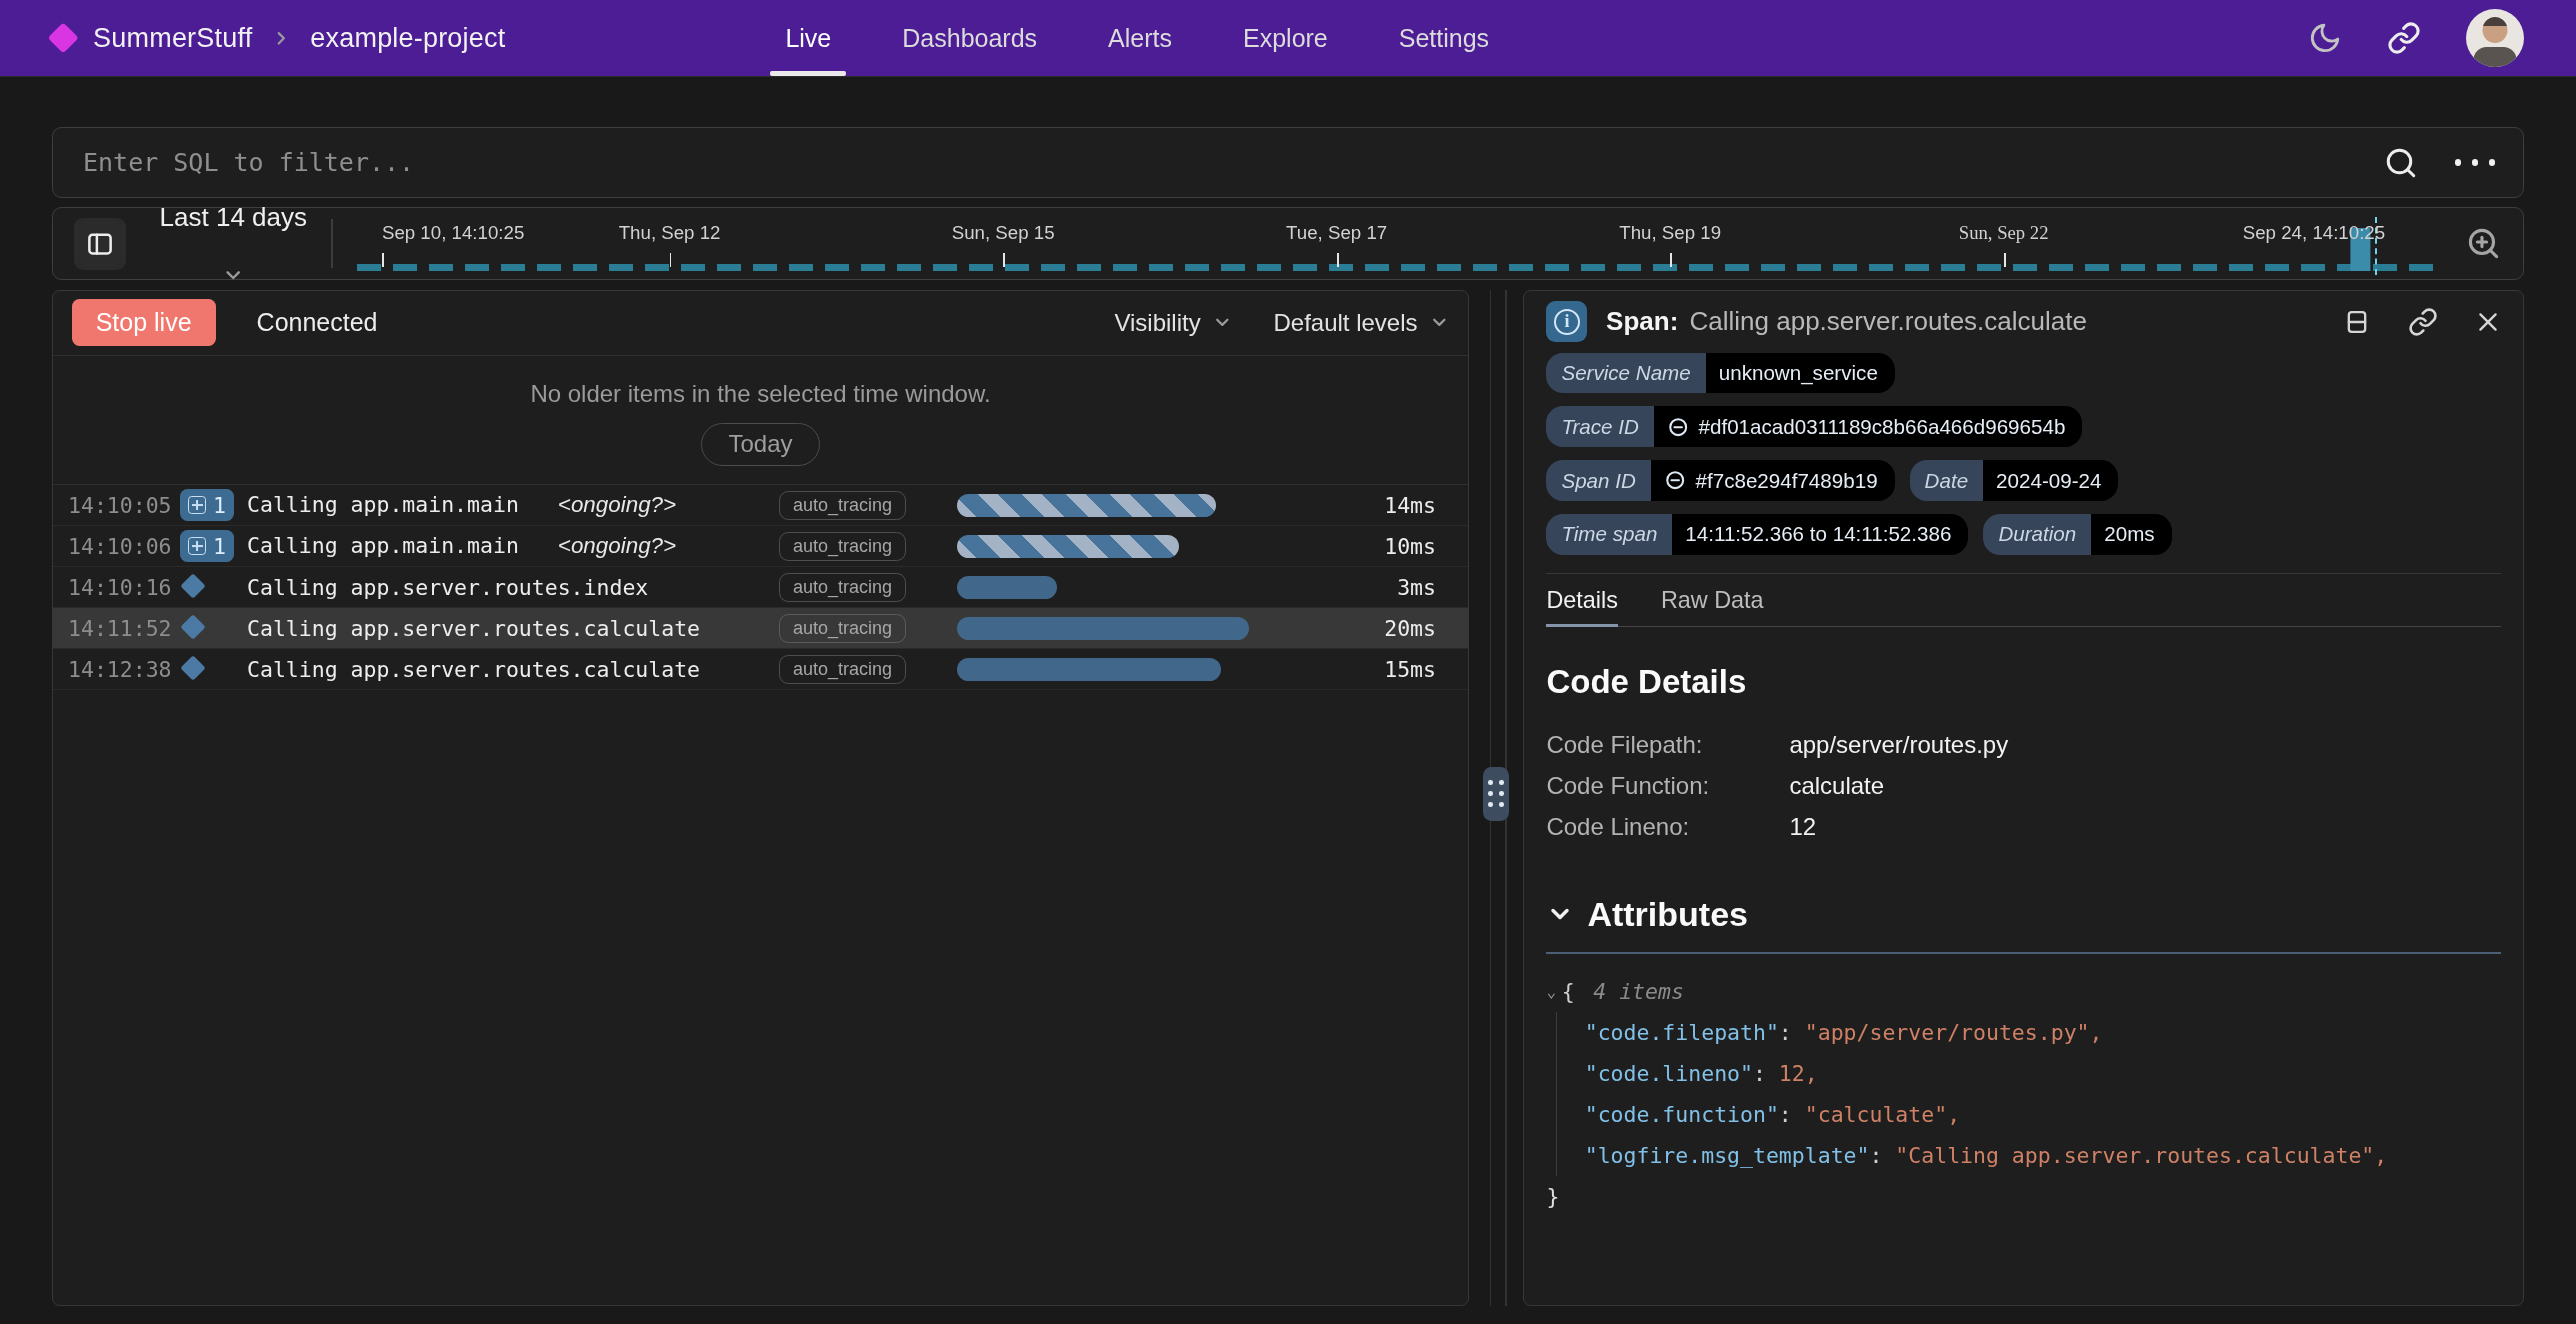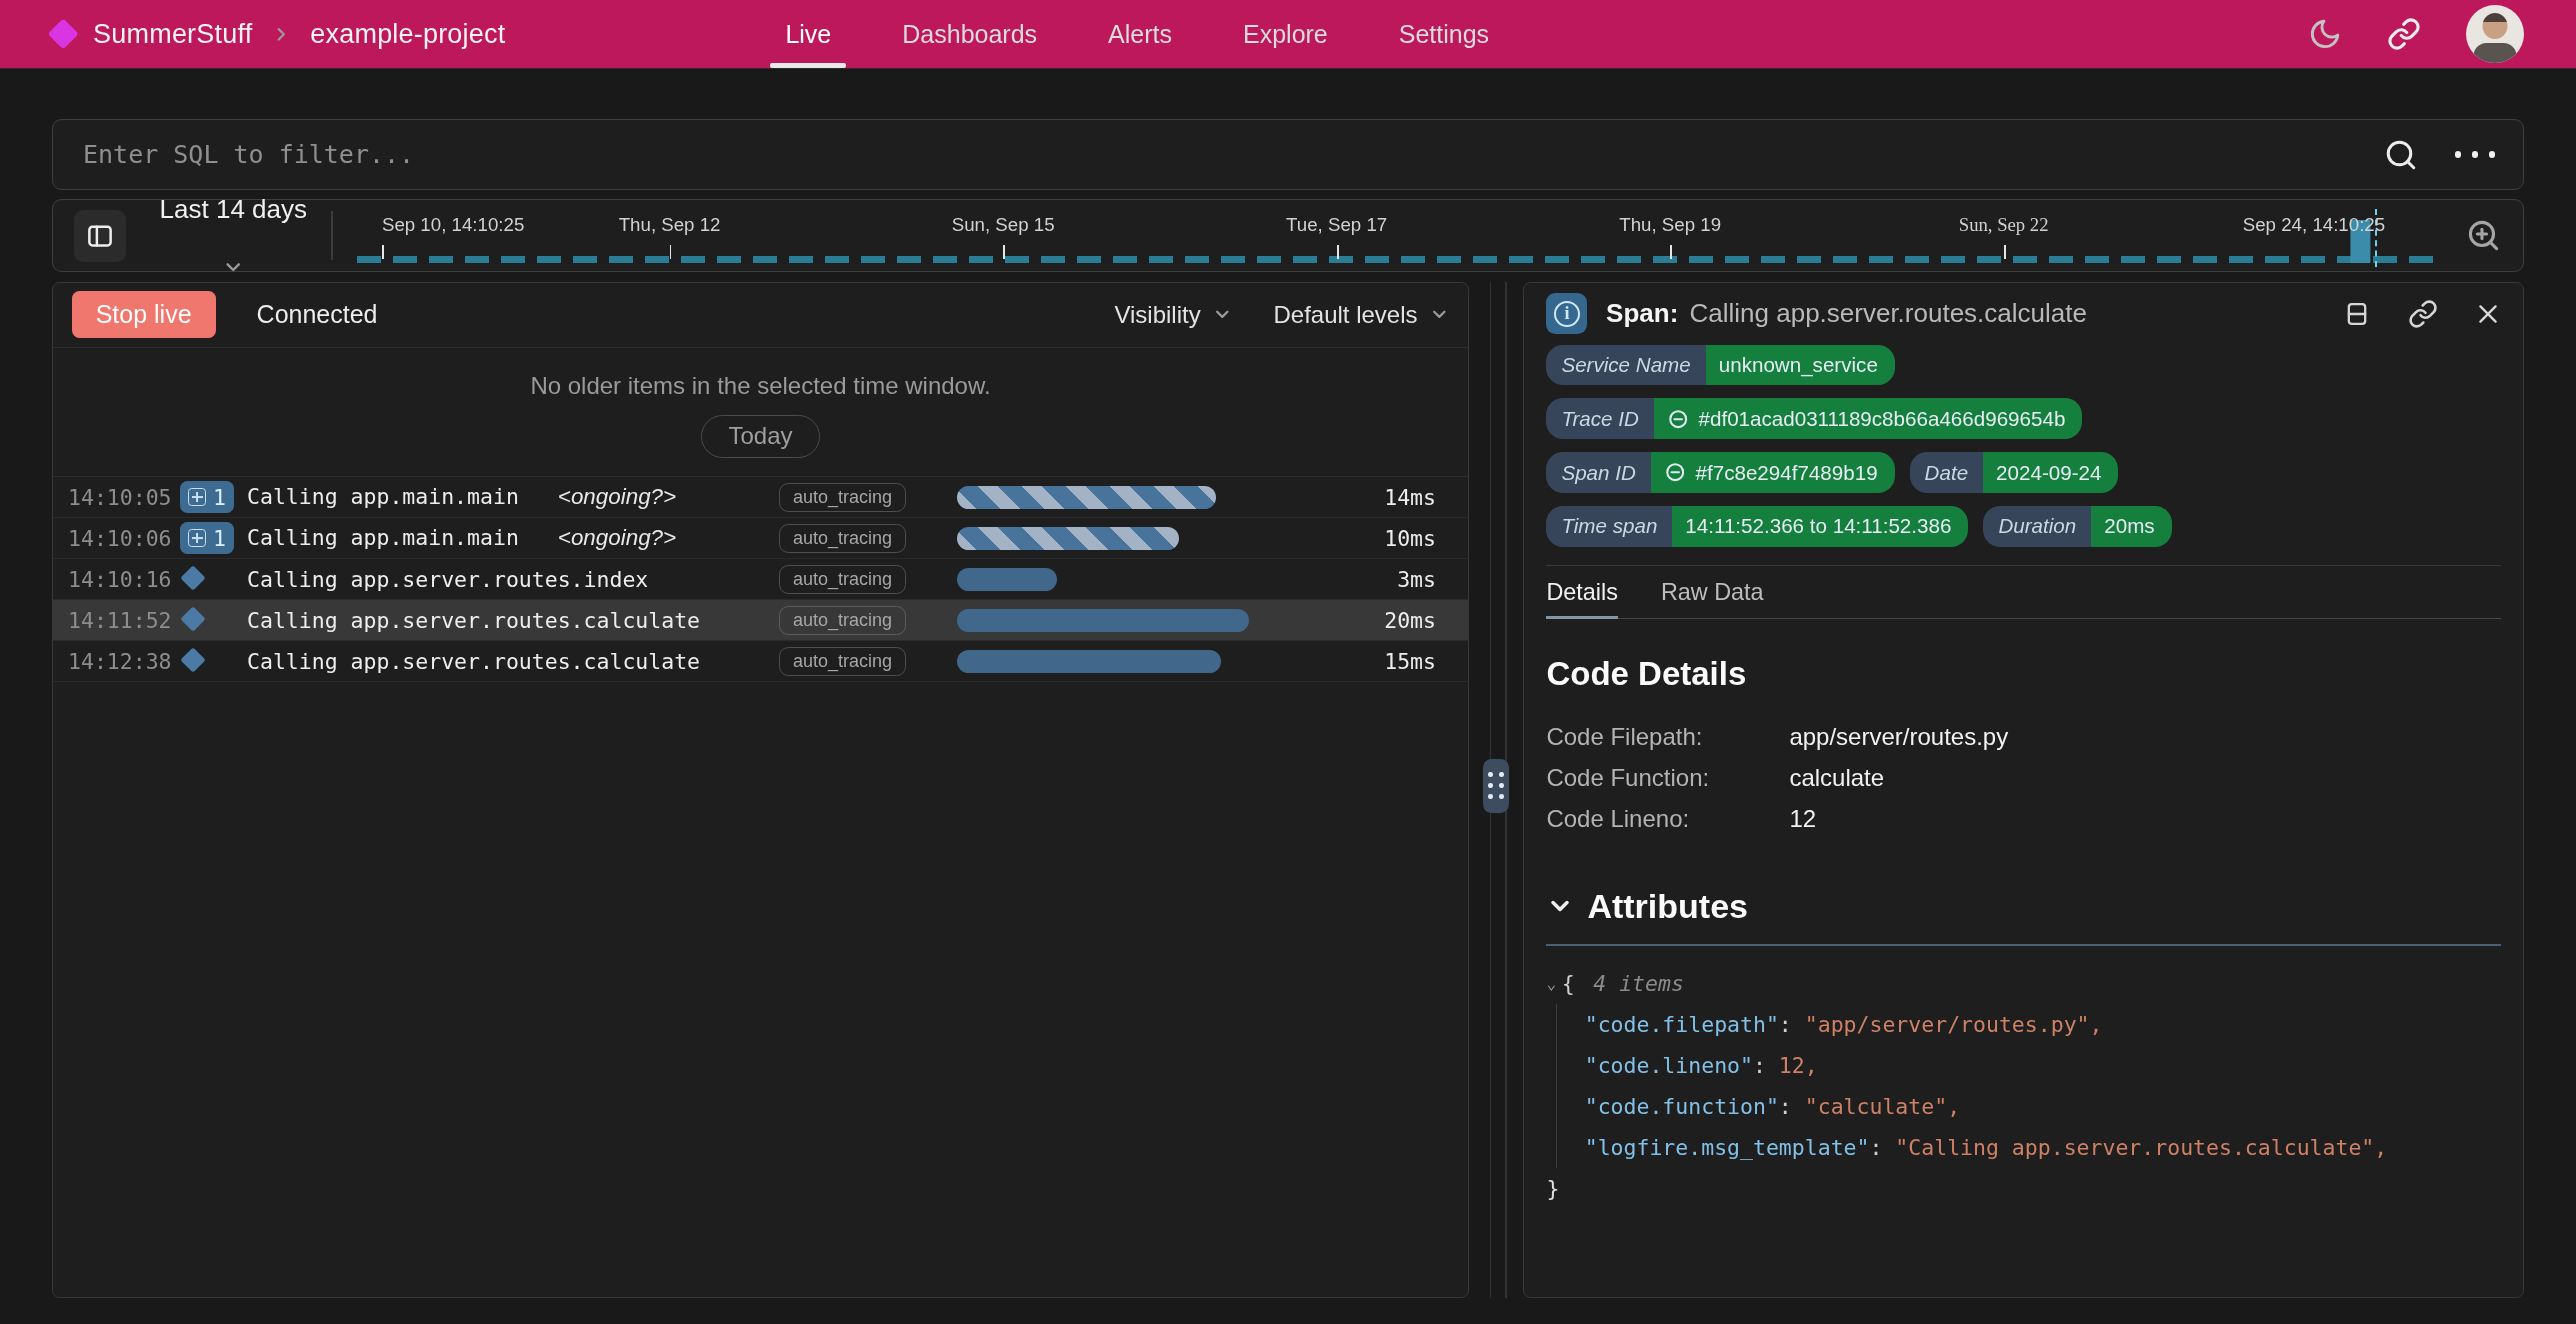--- a/index.html
+++ b/index.html
@@ -1,21 +1,21 @@
 <!DOCTYPE html>
 <html style="font-size:15px"><head>
 <meta charset="utf-8">
 <style>
   * { box-sizing: border-box; }
   html, body { margin: 0; padding: 0; background: #111; }
   body { font-family: "Liberation Sans", sans-serif; }
   .app { position: relative; width: 2576px; height: 1324px; background: #191919; overflow: hidden; color: #e6e6e6; }
 
   
-  .nav { height: 69px; background: #be185d; border-bottom: 1.9px solid #2c2c2c; display: flex; align-items: stretch; padding: 0 52px; }
+  .nav { height: 77px; background: #4c1d95; border-bottom: 1.9px solid #2c2c2c; display: flex; align-items: stretch; padding: 0 52px; }
   .brand { display: flex; align-items: center; gap: 18.7px; }
   .brand .diamond { width: 22.4px; height: 22.4px; background: #d935e3; border-radius: 3.7px; transform: rotate(45deg); }
   .brand .crumb { font-size: 27px; color: #f2f2f2; letter-spacing: 0.2px; }
   .brand .chev { color: #9a9a9a; display: flex; align-items: center; }
   .tabs { display: flex; align-items: stretch; gap: 71px; margin-left: 280px; }
   .tab { position: relative; display: flex; align-items: center; font-size: 25px; color: #dcdcdc; cursor: pointer; }
   .tab.active { color: #ffffff; }
   .tab.active::after { content: ""; position: absolute; left: -15px; right: -15px; bottom: 0; height: 4.7px; background: #e9e9e9; border-radius: 1.9px; }
   .nav-right { margin-left: auto; display: flex; align-items: center; gap: 45px; }
   .icon-btn { display: flex; align-items: center; justify-content: center; cursor: pointer; background: none; border: none; padding: 0; }
@@ -96,21 +96,21 @@
   .detail-title { font-size: 26px; white-space: nowrap; overflow: hidden; }
   .detail-title b { color: #f5f5f5; font-weight: bold; }
   .detail-title span.t { color: #b9b9b9; margin-left: 11.2px; font-weight: normal; }
   .detail-header .spacer { flex: 1; }
   .detail-header .icons { display: flex; align-items: center; gap: 37px; }
 
   .detail-body { padding: 0 22.4px; }
   .badge-row { display: flex; gap: 15px; margin-bottom: 13px; }
   .badge { display: inline-flex; border-radius: 17px; overflow: hidden; font-size: 20.6px; }
   .badge .b-label { background: #36455a; color: #ccd7e4; font-style: italic; padding: 8.4px 15px; display: flex; align-items: center; }
-  .badge .b-value { background: #15803d; color: #e6edf5; padding: 8.4px 17px 8.4px 13px; display: flex; align-items: center; gap: 9.3px; }
+  .badge .b-value { background: #000000; color: #e6edf5; padding: 8.4px 17px 8.4px 13px; display: flex; align-items: center; gap: 9.3px; }
 
   .detail-tabs { margin-top: 18.7px; display: flex; gap: 43px; border-top: 0.9px solid #383838; border-bottom: 1.9px solid #464646; padding-top: 13px; }
   .dtab { position: relative; font-size: 23.4px; color: #bdbdbd; padding-bottom: 11.2px; cursor: pointer; }
   .dtab.active { color: #f2f2f2; }
   .dtab.active::after { content: ""; position: absolute; left: 0; right: 0; bottom: -1.9px; height: 3.7px; background: #8495aa; }
 
   .code-heading { margin-top: 36px; font-size: 33px; font-weight: bold; color: #fafafa; }
   .code-rows { margin-top: 24px; }
   .code-row { display: flex; height: 41px; align-items: center; }
   .code-row .cl { width: 243px; flex: none; font-size: 24px; color: #b3b3b3; }

